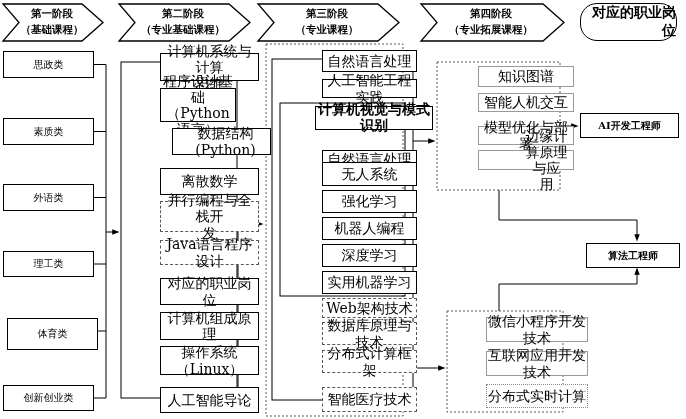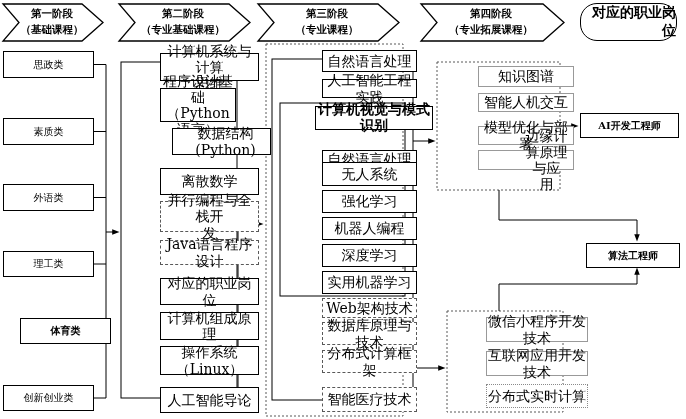--- a/index.html
+++ b/index.html
@@ -85,21 +85,21 @@
 （专业课程）</div>
   <div class="banner-text" style="left:426px;top:6px;width:130px;">第四阶段
 （专业拓展课程）</div>
 
   <div id="jobs-header">对应的职业岗位</div>
 
   <div class="box" style="left:3px;top:51px;width:91px;height:27px;">思政类</div>
   <div class="box" style="left:3px;top:118px;width:91px;height:27px;">素质类</div>
   <div class="box" style="left:3px;top:184px;width:91px;height:27px;">外语类</div>
   <div class="box" style="left:3px;top:251px;width:91px;height:26px;">理工类</div>
-  <div class="box" style="left:20px;top:318px;width:91px;height:26px;font-weight:bold;">体育类</div>
+  <div class="box" style="left:7px;top:318px;width:91px;height:32px;">体育类</div>
   <div class="box" style="left:3px;top:385px;width:91px;height:26px;">创新创业类</div>
 
   <div class="box s9" style="left:128px;top:53px;width:99px;height:28px;">计算机系统与计算
 思维</div>
   <div class="box s9" style="left:128px;top:88px;width:76px;height:34px;">程序设计基础
 （Python语言）</div>
   <div class="box s9" style="left:140px;top:128px;width:99px;height:27px;padding-left:8px;">数据结构(Python)</div>
   <div class="box s9" style="left:128px;top:168px;width:99px;height:27px;">离散数学</div>
   <div class="box s9 dashed" style="left:128px;top:201px;width:99px;height:31px;">并行编程与全栈开
 发</div>

